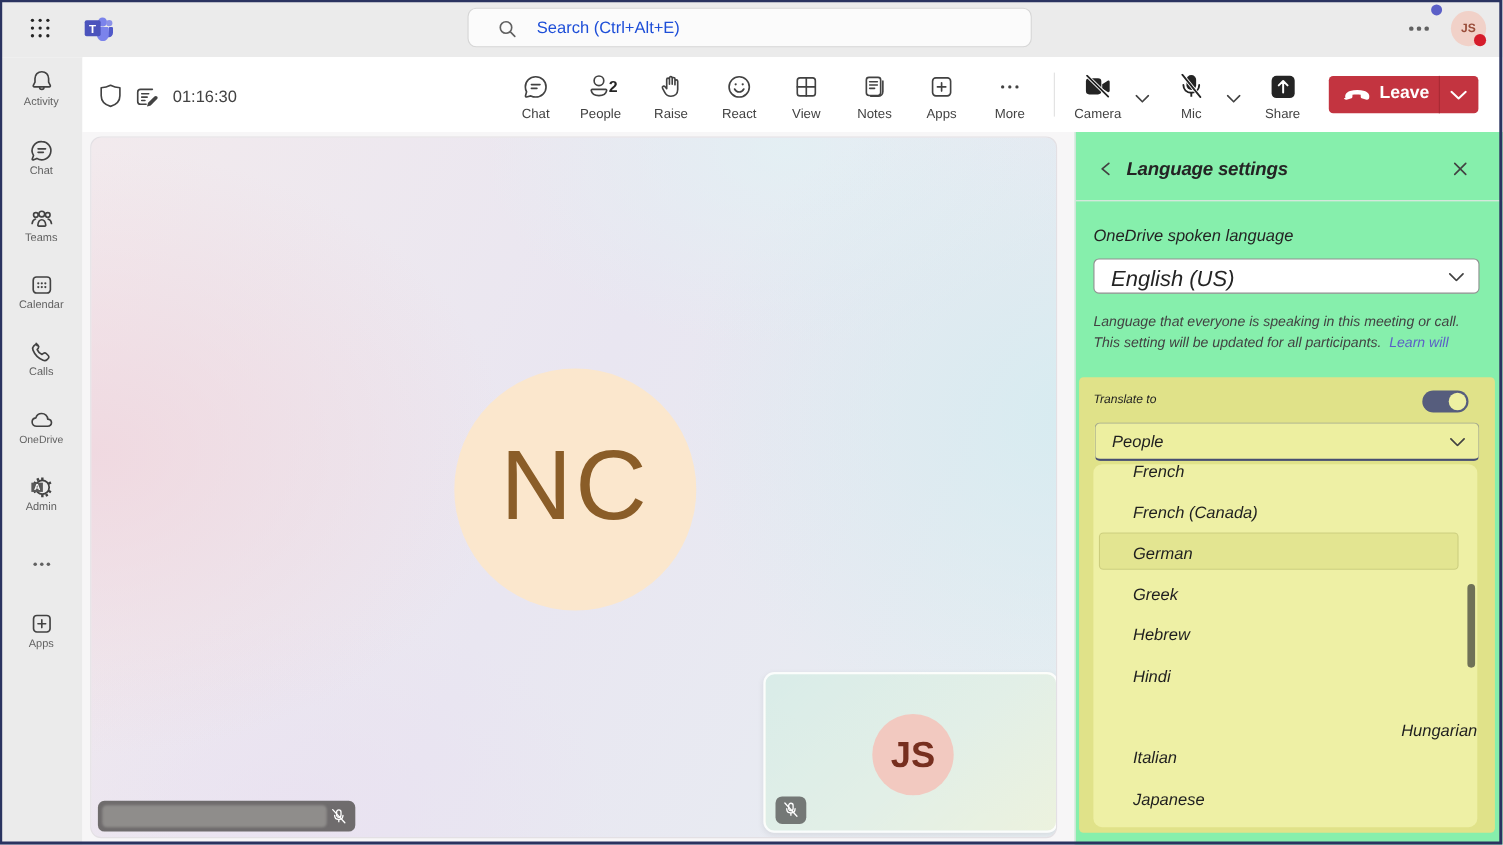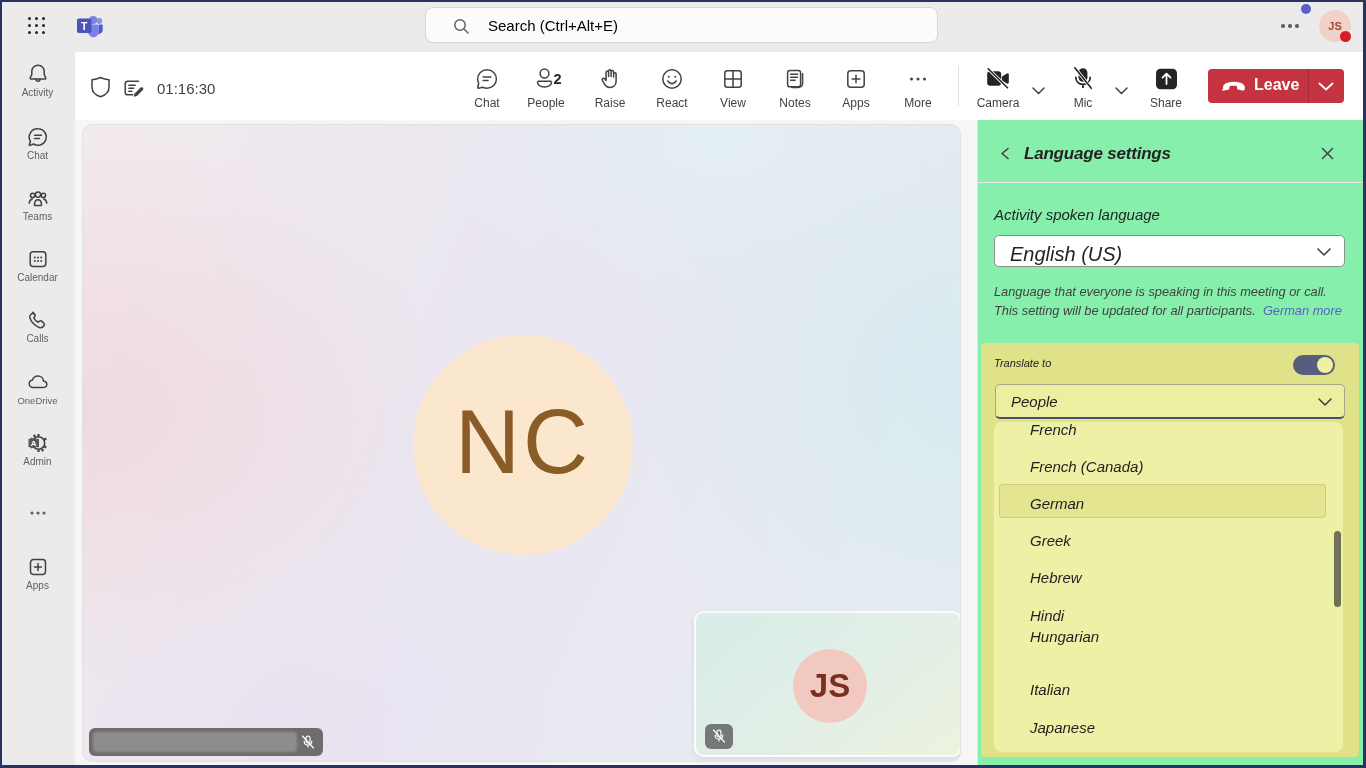--- a/index.html
+++ b/index.html
@@ -7,21 +7,21 @@
   body { font-family:"Liberation Sans", sans-serif; background:#fff; position:relative; }
   .abs { position:absolute; }
   
   #frame { position:absolute; inset:0; border-top:2px solid #2a3360; border-left:2px solid #2a3360; border-right:3px solid #2a3360; border-bottom:3px solid #2a3360; pointer-events:none; z-index:99; }
   
   #topbar { position:absolute; left:0; top:0; width:1366px; height:52px; background:#ebebeb; }
   #waffle { position:absolute; left:28px; top:17px; width:18px; height:18px; }
   #waffle i { position:absolute; width:3px; height:3px; border-radius:50%; background:#242424; }
   #searchbar { position:absolute; left:425px; top:7px; width:513px; height:36px; background:#fbfbfb; border:1px solid #d6d6d6; border-radius:8px; }
   #searchbar svg { position:absolute; left:27px; top:10px; }
-  #searchbar span { position:absolute; left:62px; top:9px; font-size:15px; color:#000000; }
+  #searchbar span { position:absolute; left:62px; top:9px; font-size:15px; color:#1d4ed8; }
   #topdots { position:absolute; left:1281px; top:24px; width:22px; height:4px; }
   #topdots i { position:absolute; top:0; width:3.5px; height:3.5px; border-radius:50%; background:#616161; }
   #notifdot { position:absolute; left:1301px; top:4px; width:10px; height:10px; border-radius:50%; background:#5b5fc7; }
   #topavatar { position:absolute; left:1319px; top:10px; width:32px; height:32px; border-radius:50%; background:#f1d1c8; color:#9a4d3a; font-size:11px; font-weight:bold; text-align:center; line-height:32px; }
   #presdot { position:absolute; left:1340px; top:31px; width:11px; height:11px; border-radius:50%; background:#d51c2b; }
   
   #sidebar { position:absolute; left:0; top:52px; width:75px; height:716px; background:#ebebeb; }
   .navitem { position:absolute; left:0; width:75px; text-align:center; color:#616161; }
   .navitem svg { display:block; margin:0 auto; }
   .navitem .lbl { font-size:10px; margin-top:1px; display:block; color:#616161; }
@@ -366,49 +366,49 @@
 <div id="panel">
   <div id="phead">
     <svg class="abs" style="left:21px; top:27px;" width="12" height="13" viewBox="0 0 12 13">
         <path d="M9 1.5 3 6.5 9 11.5" class="chev" stroke-width="1.8"></path>
       </svg>
     <div id="ptitle">Language settings</div>
     <svg class="abs" style="left:343px; top:27px;" width="13" height="13" viewBox="0 0 13 13">
         <path d="M1.5 1.5 11.5 11.5 M11.5 1.5 1.5 11.5" stroke="#424242" stroke-width="1.5" stroke-linecap="round"></path>
       </svg>
   </div>
-  <div id="plabel">Activity spoken language</div>
+  <div id="plabel">OneDrive spoken language</div>
   <div id="pselect">
     <span>English (US)</span>
     <svg class="abs" style="left:322px; top:12px;" width="14" height="8" viewBox="0 0 14 8">
         <path d="M1 1 7 7 13 1" class="chev"></path>
       </svg>
   </div>
-  <div id="ppara">Language that everyone is speaking in this meeting or call.<br>This setting will be updated for all participants. &nbsp;<a>German more</a></div>
+  <div id="ppara">Language that everyone is speaking in this meeting or call.<br>This setting will be updated for all participants. &nbsp;<a>Learn will</a></div>
 
   <div id="yellow">
     <div id="ytitle">Translate to</div>
     <div id="toggle">
         <i></i>
       </div>
     <div id="yselect">
       <span>People</span>
       <svg class="abs" style="left:322px; top:13px;" width="14" height="8" viewBox="0 0 14 8">
           <path d="M1 1 7 7 13 1" class="chev" stroke="#1f1f1f"></path>
         </svg>
     </div>
     <div id="ylist">
       <div id="gerbg"></div>
       <div class="litem" style="top:-11px;">French</div>
       <div class="litem" style="top:26px;">French (Canada)</div>
       <div class="litem" style="top:63px;">German</div>
       <div class="litem" style="top:100px;">Greek</div>
       <div class="litem" style="top:137px;">Hebrew</div>
       <div class="litem" style="top:175px;">Hindi</div>
-      <div class="litem" style="top:196px;">Hungarian</div>
+      <div class="litem" style="top:224px;text-align:right;">Hungarian</div>
       <div class="litem" style="top:249px;">Italian</div>
       <div class="litem" style="top:287px;">Japanese</div>
       <div id="scrollthumb"></div>
     </div>
   </div>
 </div>
 
 <div id="frame"></div>
 
 </body></html>

